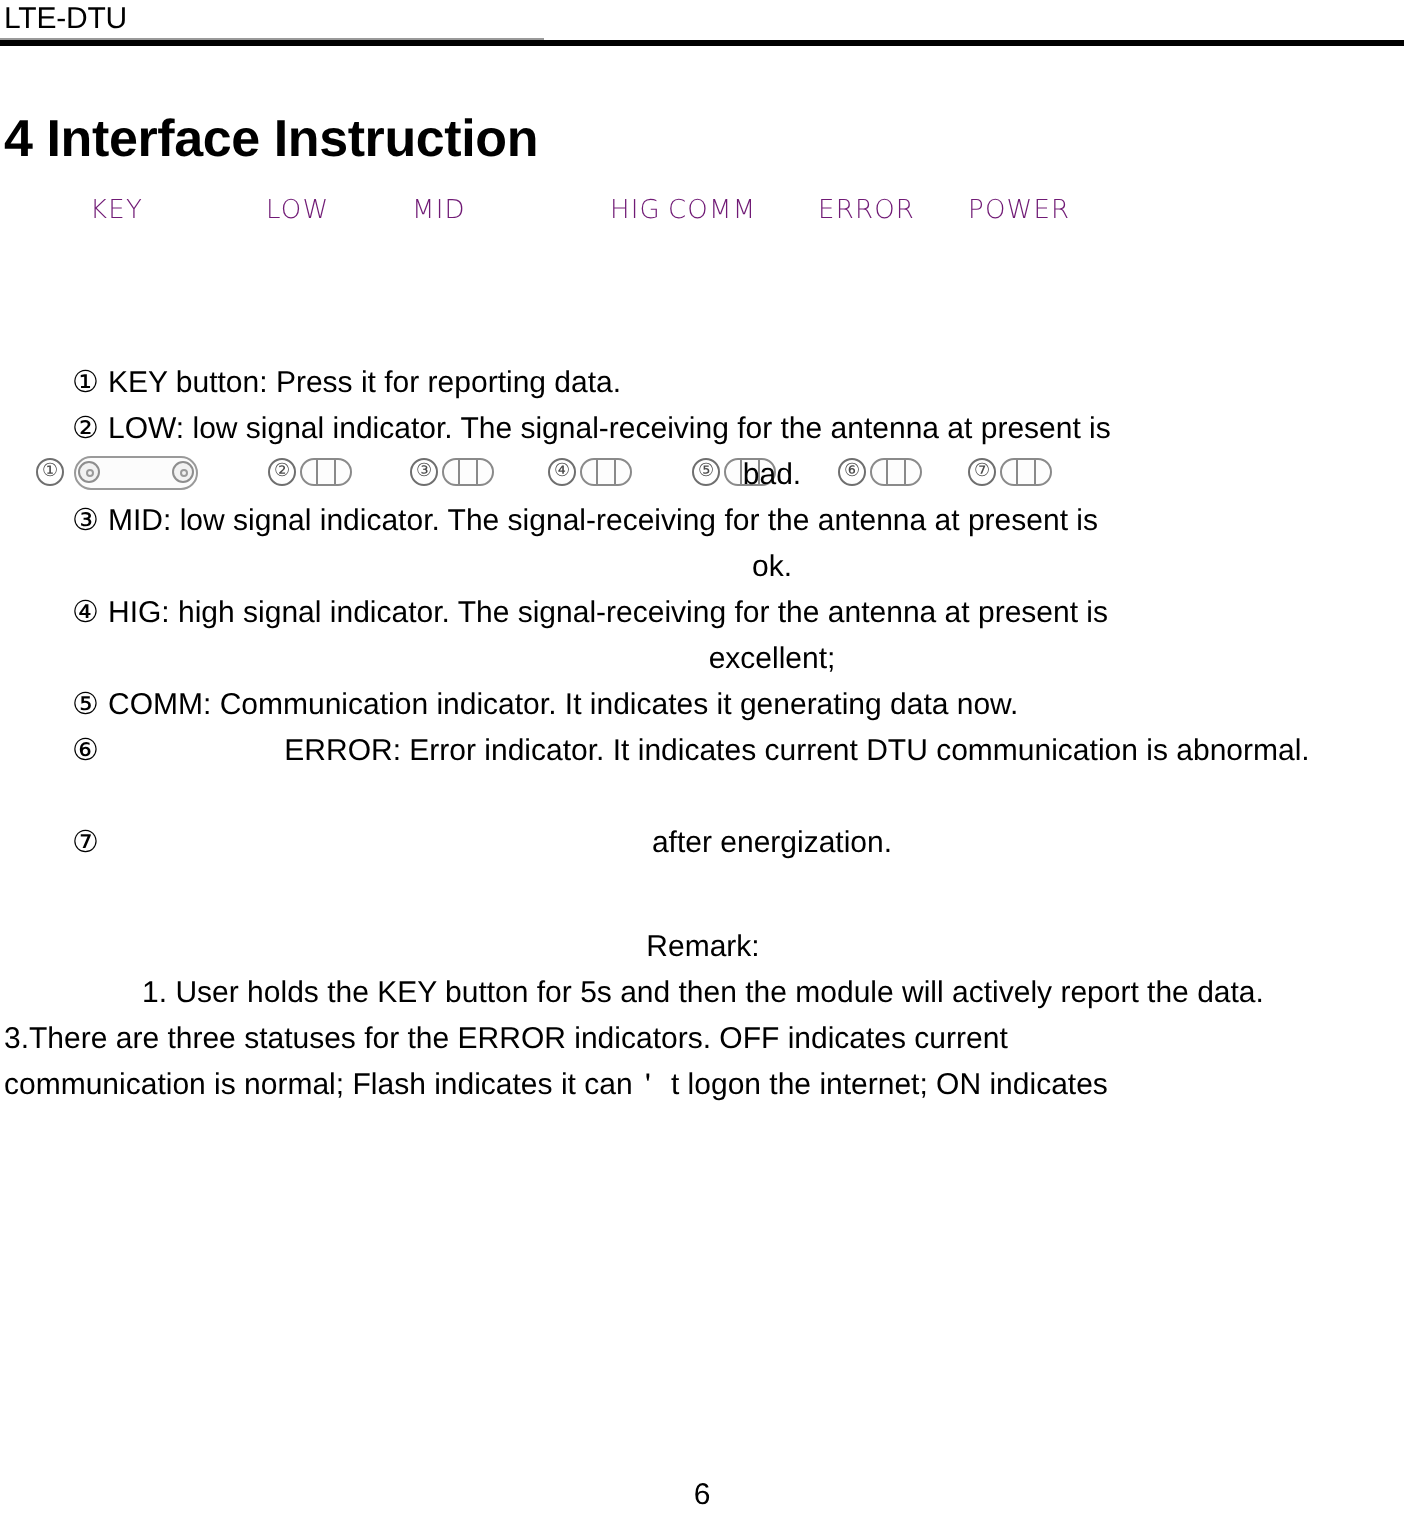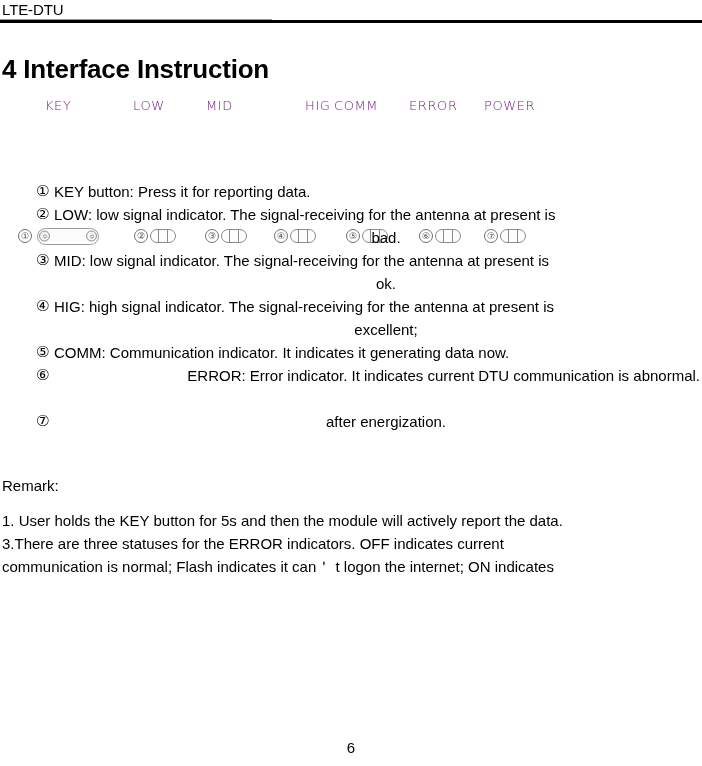--- a/index.html
+++ b/index.html
@@ -210,21 +210,21 @@
     left: 2px;
     top: 462px;
     width: 699px;
     font-size: 15px;
     line-height: 23px;
   }
   .remark-line {
     text-align: justify;
     text-justify: inter-word;
   }
-  .remark-line.nojust { text-align: left; margin-top: 12px; }
+  .remark-line.nojust { text-align: center; }
 
   
   .page-number {
     position: absolute;
     left: 0;
     top: 738px;
     width: 702px;
     text-align: center;
     font-size: 15px;
     line-height: 20px;
@@ -298,21 +298,21 @@
     <div class="desc-item">
       <span class="desc-marker">④</span>
       <span class="desc-text hang" style="text-align: justify;"><span style="display: inline;">HIG: high signal indicator. The signal-receiving for the antenna at present is</span><span class="cont">excellent;</span></span>
     </div>
     <div class="desc-item">
       <span class="desc-marker">⑤</span>
       <span class="desc-text hang" style="text-align: left;"><span>COMM: Communication indicator. It indicates it generating data now.</span></span>
     </div>
     <div class="desc-item">
       <span class="desc-marker">⑥</span>
-      <span class="desc-text hang" style="text-align: right; margin-left: 43px;"><span>ERROR: Error indicator. It indicates current DTU communication is abnormal.</span></span>
+      <span class="desc-text hang" style="text-align: center; margin-left: 43px;"><span>ERROR: Error indicator. It indicates current DTU communication is abnormal.</span></span>
     </div>
     <div class="desc-item spaced">
       <span class="desc-marker">⑦</span>
       <span class="desc-text hang" style="text-align: justify;"><span class="cont">after energization.</span></span>
     </div>
   </div>
 
 <div class="remark-block">
   <div class="remark-line nojust">Remark:</div>
   <div id="remark-lines">

